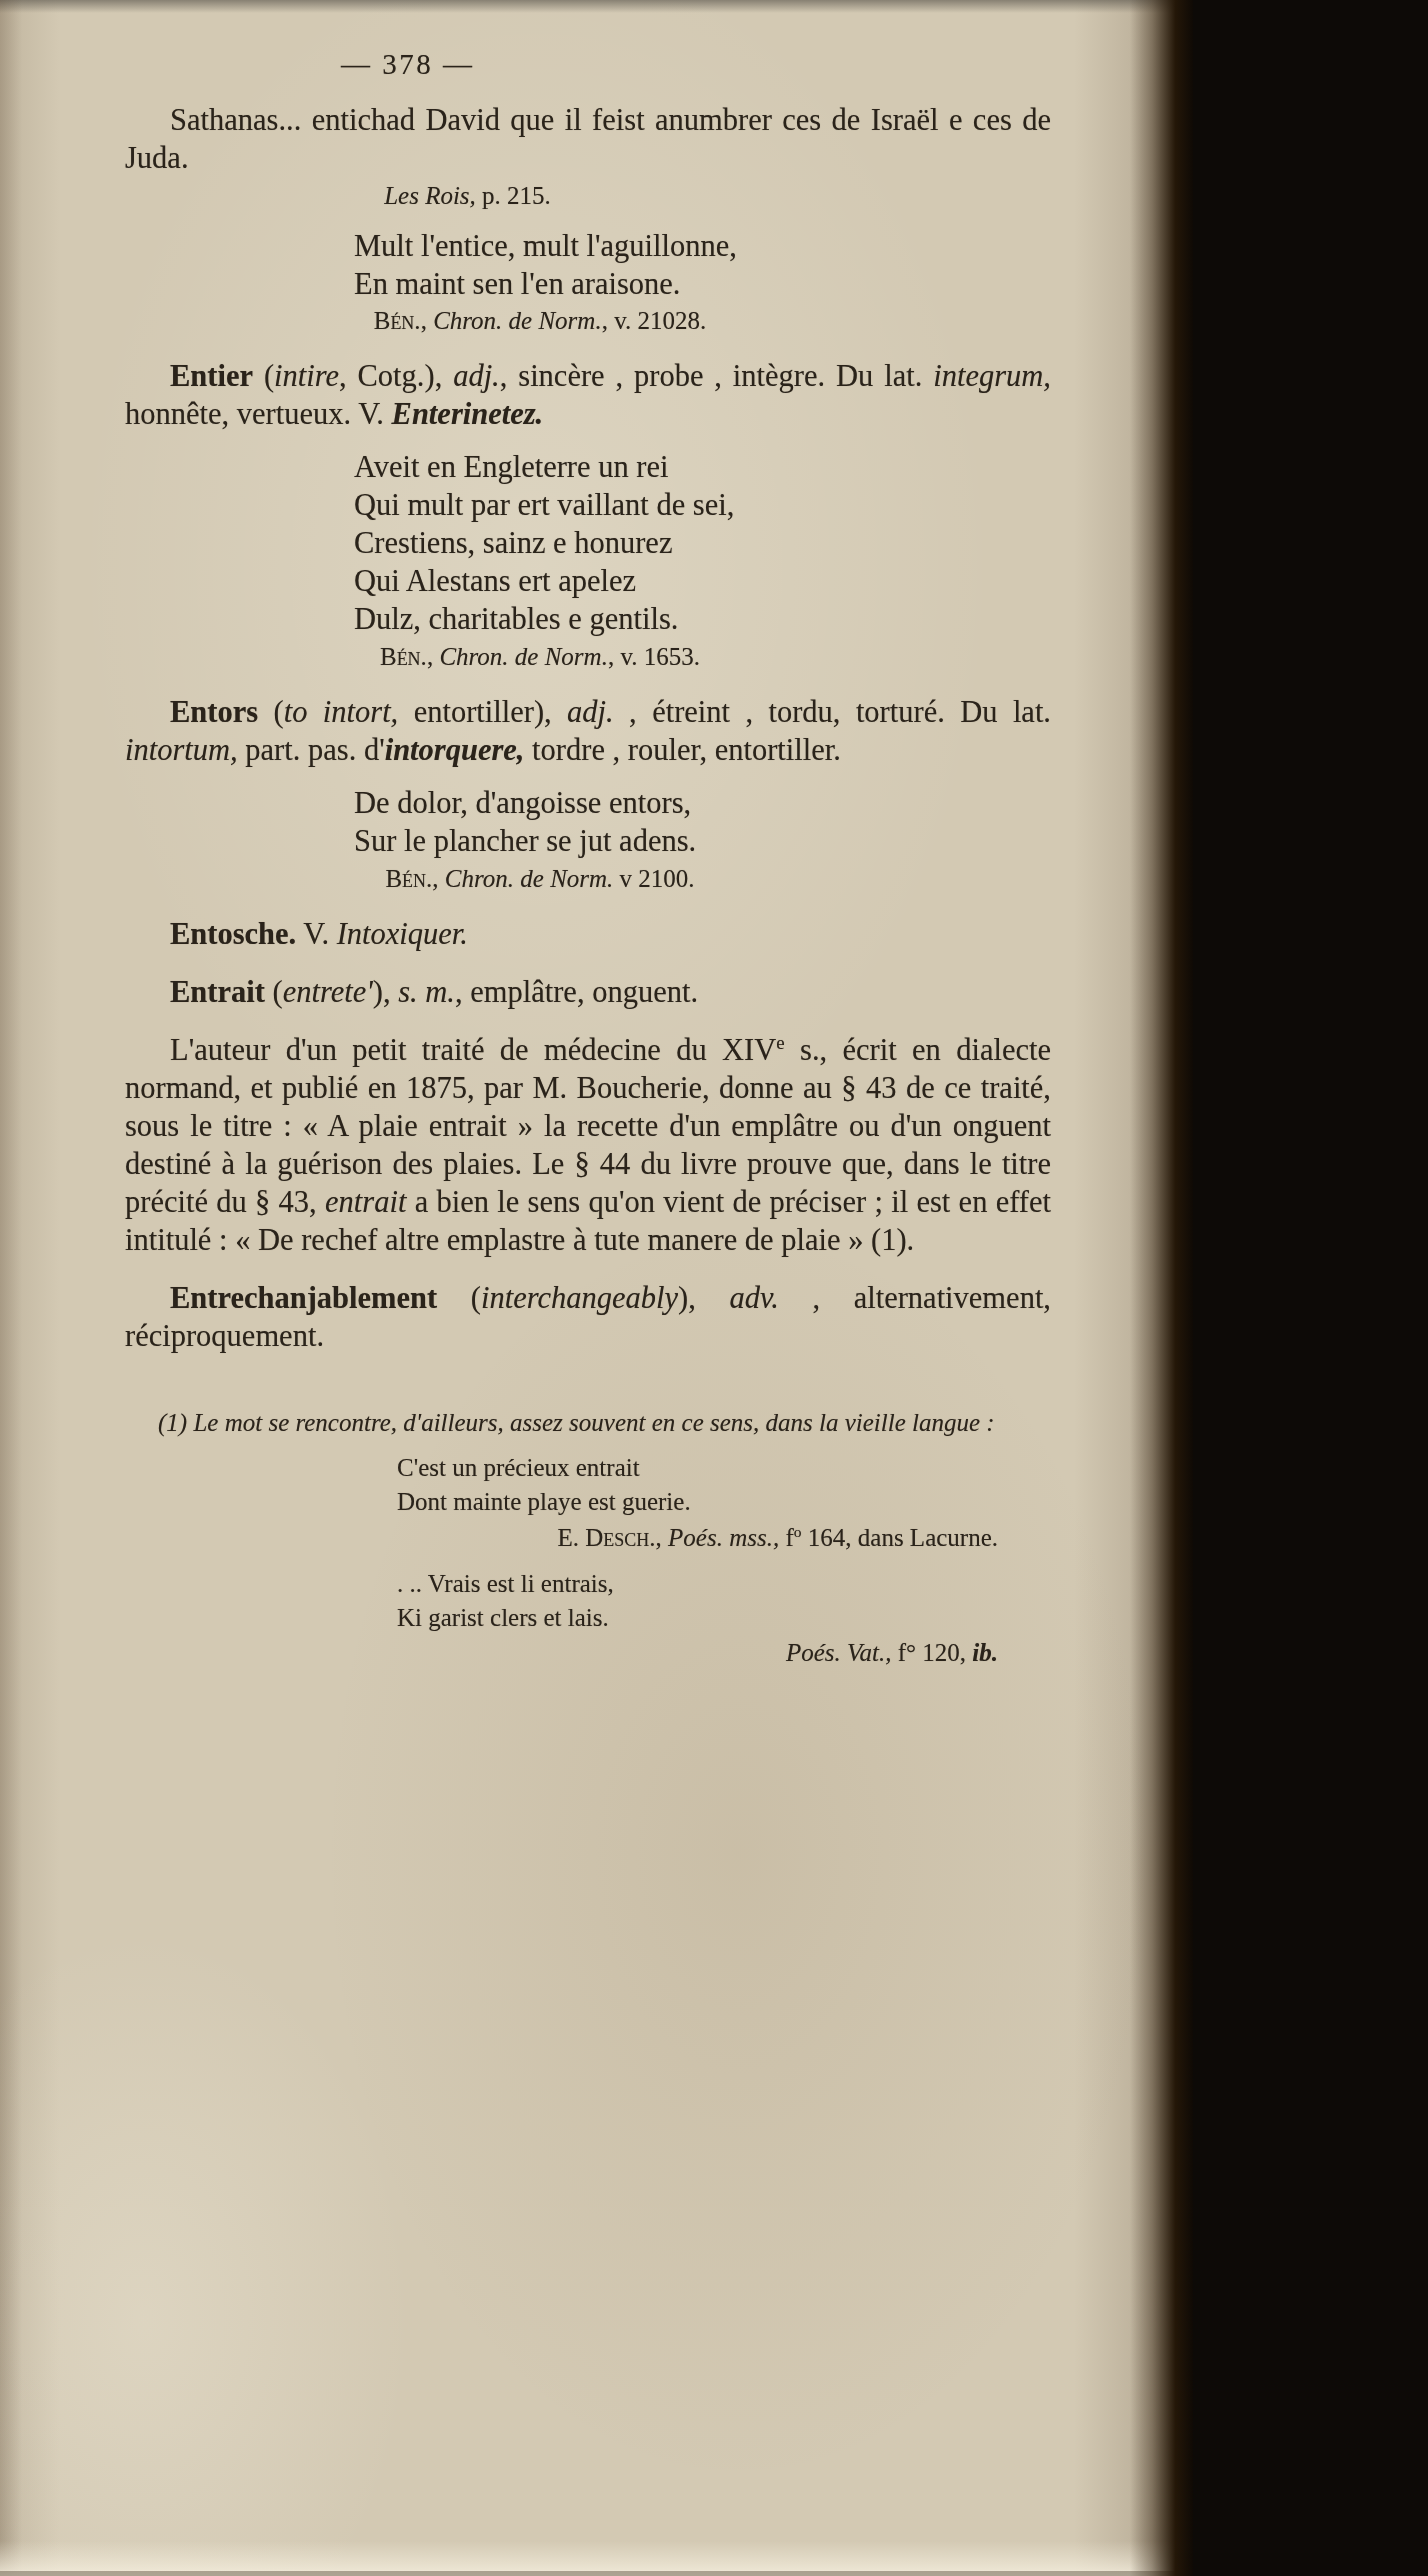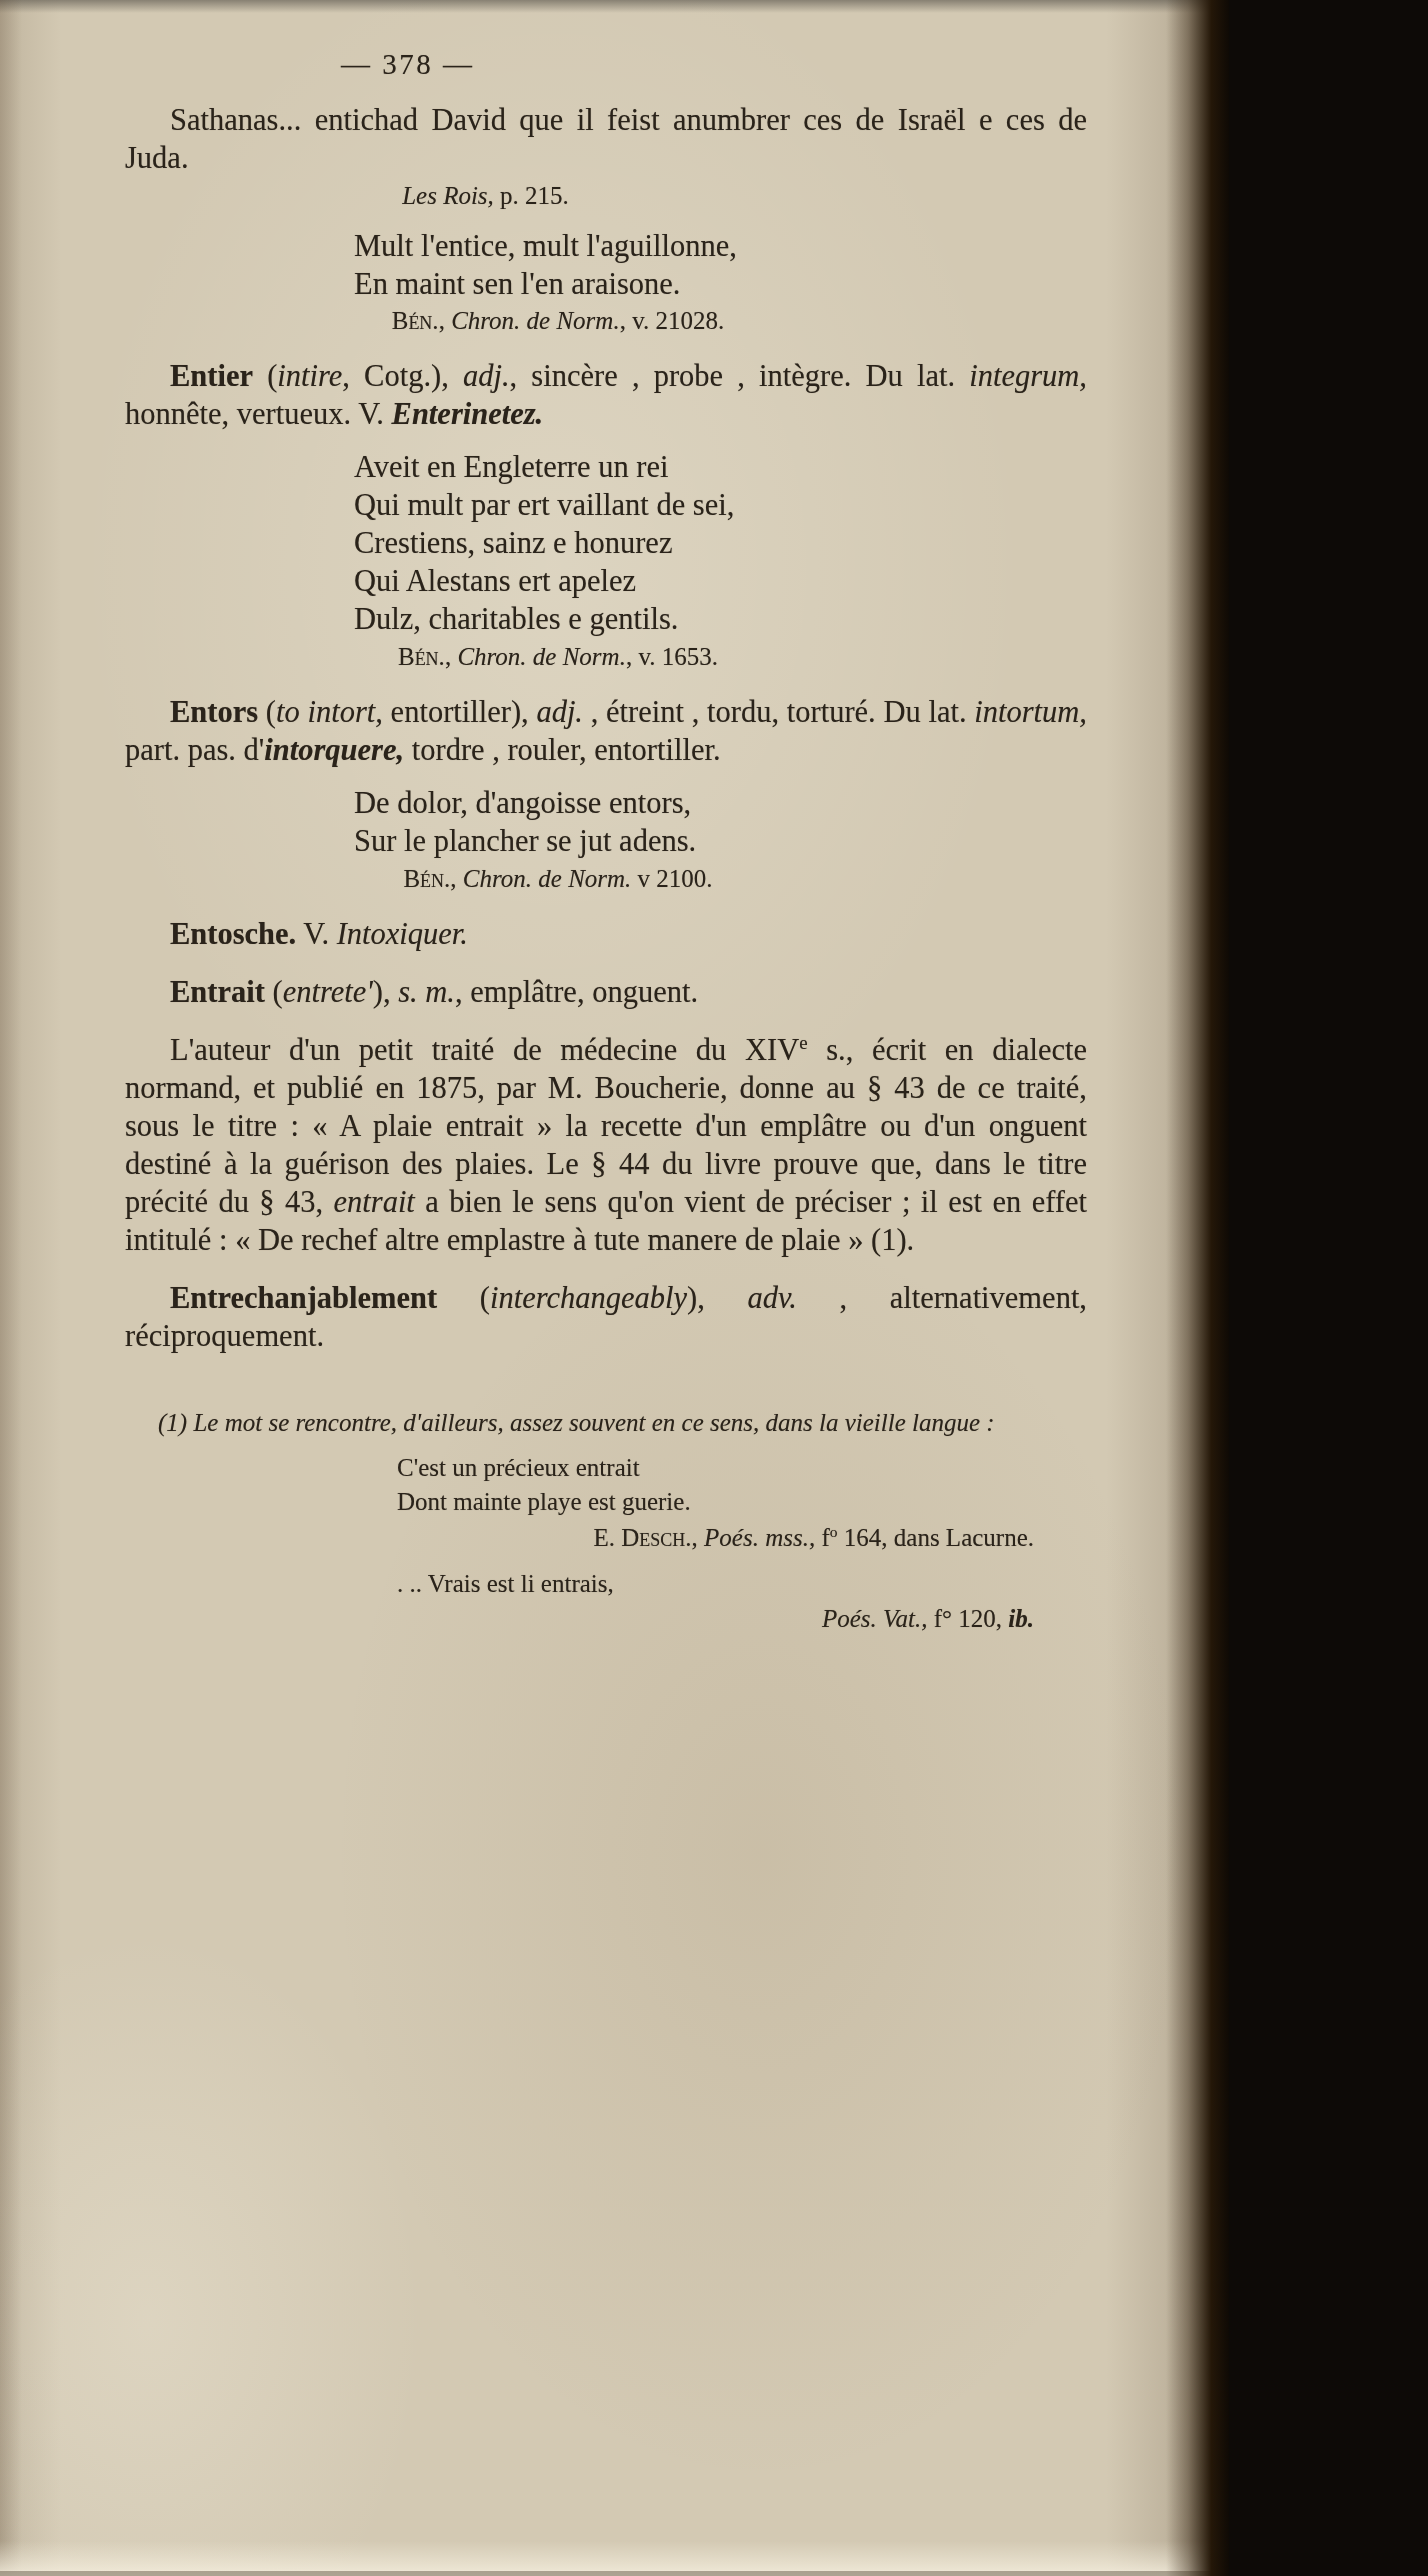--- a/index.html
+++ b/index.html
@@ -6,21 +6,21 @@
     --paper: #d3c9b3;
     --ink: #2a231a;
   }
   html, body { margin: 0; padding: 0; }
   body {
     width: 1429px; height: 2576px;
     background: #0d0a07;
     font-family: "Liberation Serif", "DejaVu Serif", serif;
     overflow: hidden;
   }
-  .scan { position: relative; width: 1193px; height: 2576px; overflow: hidden; background: #f97316; padding-left: 36px; }
+  .scan { position: relative; width: 1193px; height: 2576px; overflow: hidden; background: #f97316; }
   .page {
     position: absolute; inset: 0;
     background-color: var(--paper);
     background-image:
       radial-gradient(ellipse 55% 35% at 45% 22%, rgba(255,252,240,0.22), rgba(255,255,255,0) 70%),
       radial-gradient(ellipse 50% 35% at 62% 72%, rgba(120,95,60,0.10), rgba(0,0,0,0) 70%),
       radial-gradient(ellipse 30% 20% at 12% 90%, rgba(250,246,232,0.25), rgba(0,0,0,0) 75%),
       linear-gradient(90deg, rgba(95,75,50,0.16), rgba(0,0,0,0) 5%, rgba(0,0,0,0) 90%, rgba(70,50,30,0.28) 100%);
   }
   .edge { pointer-events: none; }
@@ -111,20 +111,21 @@
           <div class="block type-paragraph"><span class="s-n">L'auteur d'un petit traité de médecine du XIV</span><span class="s-sup">e</span><span class="s-n"> s., écrit en dialecte normand, et publié en 1875, par M. Boucherie, donne au § 43 de ce traité, sous le titre : « A plaie entrait » la recette d'un emplâtre ou d'un onguent destiné à la guérison des plaies. Le § 44 du livre prouve que, dans le titre précité du § 43, </span><span class="s-i">entrait</span><span class="s-n"> a bien le sens qu'on vient de préciser ; il est en effet intitulé : « De rechef altre emplastre à tute manere de plaie » (1).</span></div>
           <div class="block type-paragraph"><span class="s-b">Entrechanjablement</span><span class="s-n"> (</span><span class="s-i">interchangeably</span><span class="s-n">), </span><span class="s-i">adv.</span><span class="s-n"> , alternativement, réciproquement.</span></div>
           <div class="block type-footnote-paragraph"><span class="s-n">(1) Le mot se rencontre, d'ailleurs, assez souvent en ce sens, dans la vieille langue :</span></div>
           <div class="block type-footnote-verse">
             <div class="verse-line"><span class="s-n">C'est un précieux entrait</span></div>
             <div class="verse-line"><span class="s-n">Dont mainte playe est guerie.</span></div>
           </div>
           <div class="block type-footnote-citation"><span class="s-n">E. </span><span class="s-sc">Desch.</span><span class="s-n">, </span><span class="s-i">Poés. mss.,</span><span class="s-n"> f</span><span class="s-sup">o</span><span class="s-n"> 164, dans Lacurne.</span></div>
           <div class="block type-footnote-verse">
             <div class="verse-line"><span class="s-n">. .. Vrais est li entrais,</span></div>
+            <div class="verse-line"><span class="s-n">Ki garist clers et lais.</span></div>
           </div>
           <div class="block type-footnote-citation"><span class="s-i">Poés. Vat.,</span><span class="s-n"> f° 120, </span><span class="s-bi">ib.</span></div>
         </div>
     </div>
   </div>
   <div class="edge edge-top"></div>
   <div class="edge edge-left"></div>
   <div class="edge edge-bottom"></div>
   <div class="edge edge-right"></div>
 </div>

